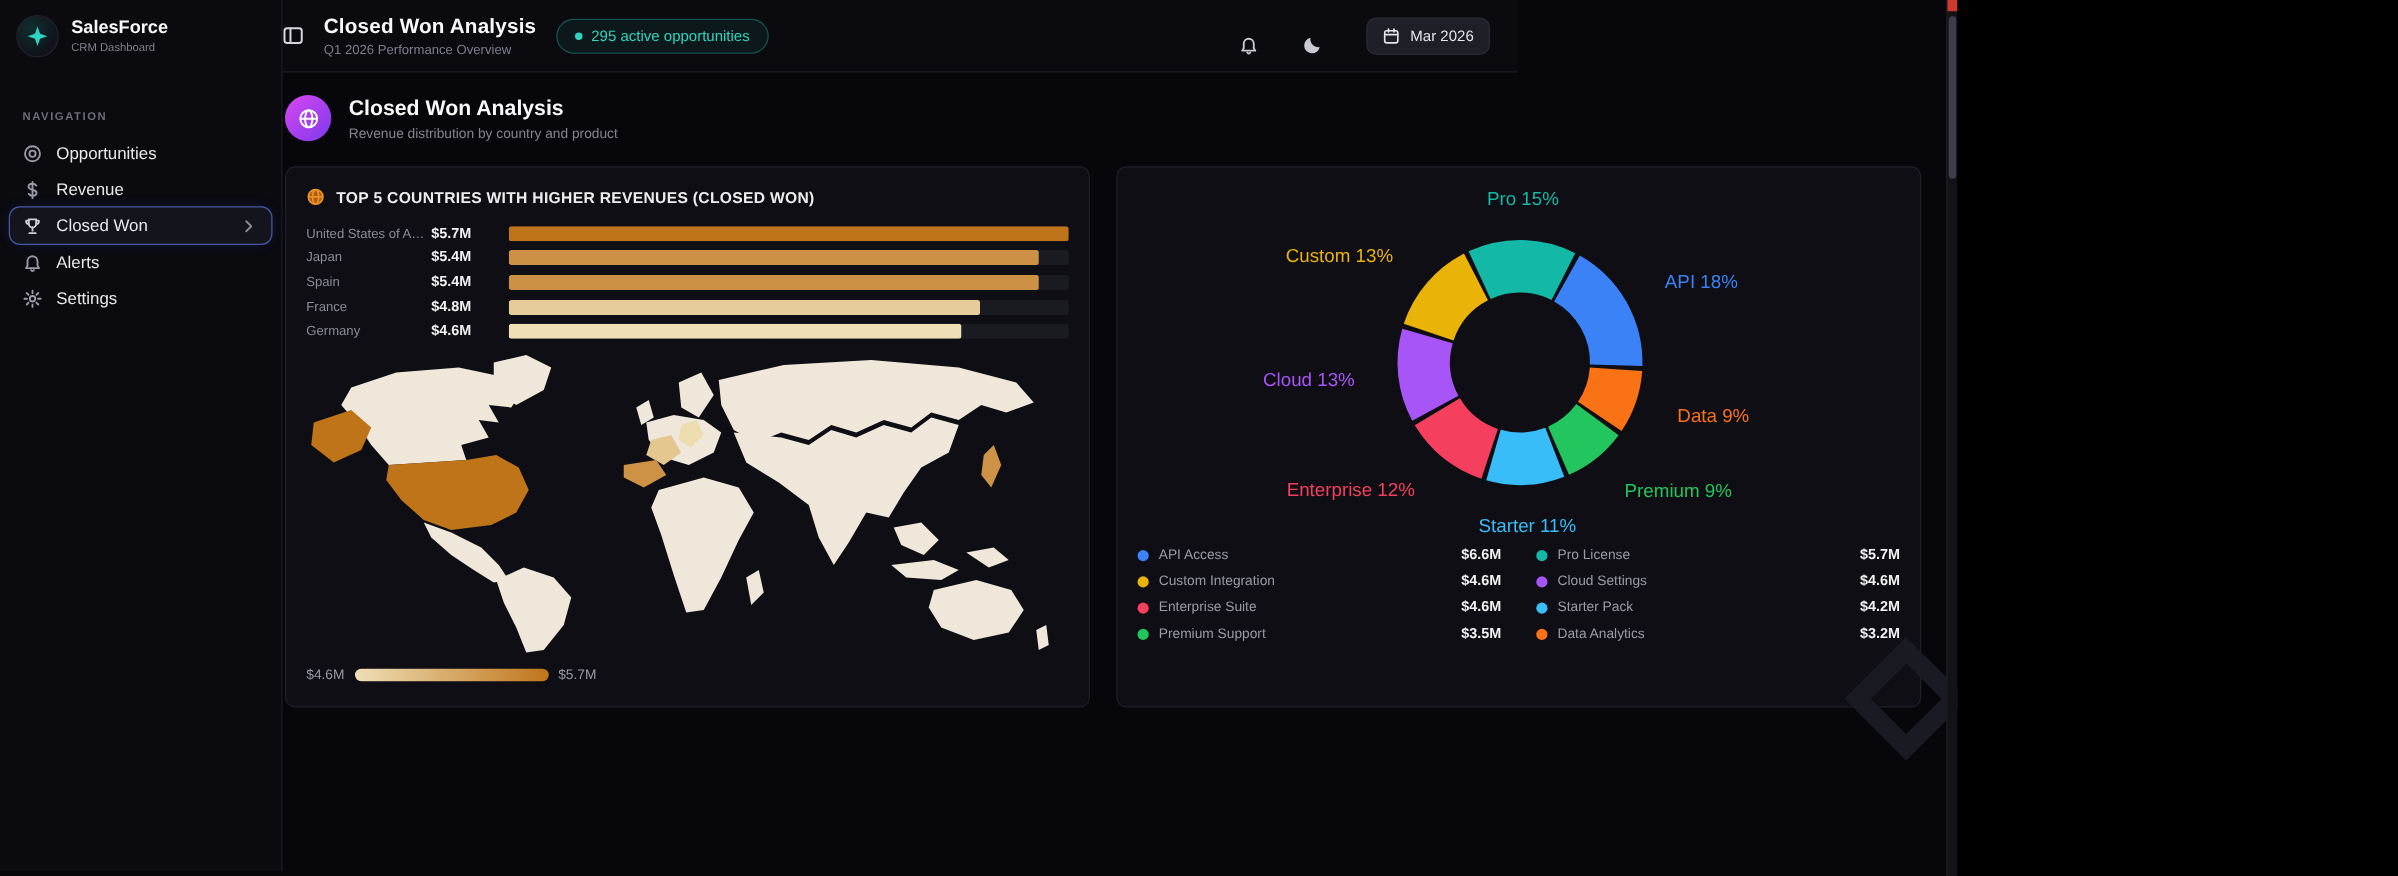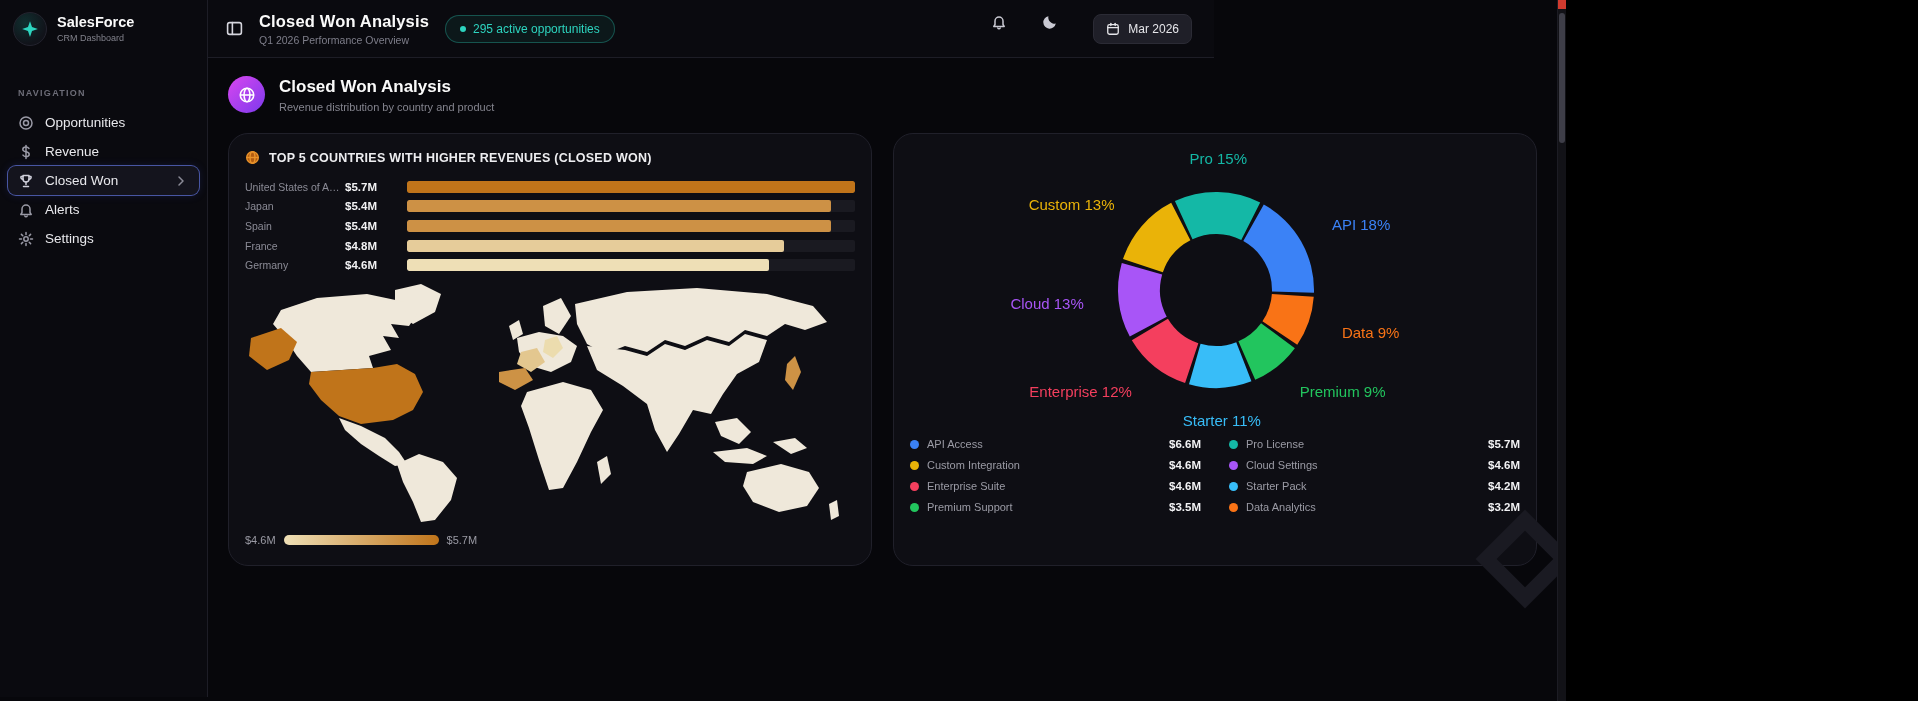--- a/index.html
+++ b/index.html
@@ -1,52 +1,52 @@
 <!DOCTYPE html>
 <html><head>
 <meta charset="utf-8">
 <style>
   *{box-sizing:border-box;margin:0;padding:0}
   html,body{width:1918px;height:701px;overflow:hidden;background:#000}
   body{font-family:"Liberation Sans",sans-serif;-webkit-font-smoothing:antialiased}
   .app{position:relative;width:1566px;height:701px;background:#07070b;overflow:hidden}
 
   
-  .sidebar{position:absolute;left:0;top:0;bottom:4px;width:208px;background:#0a0a0f;border-right:1px solid #1d1d26;z-index:3}
+  .sidebar{position:absolute;left:0;top:0;bottom:4px;width:226px;background:#0a0a0f;border-right:1px solid #1d1d26;z-index:3}
   .brand{display:flex;align-items:center;gap:10px;padding:11px 13px;height:58px}
   .logo{width:34px;height:34px;border-radius:50%;background:radial-gradient(circle at 35% 30%,rgba(45,212,191,.18),#11131a 70%);border:1px solid #23232e;display:flex;align-items:center;justify-content:center;flex:none}
   .brand-name{font-size:14.5px;font-weight:bold;color:#fafafa;line-height:1.1}
   .brand-sub{font-size:9px;color:#82828c;margin-top:2px}
   .nav-label{font-size:9px;letter-spacing:.14em;color:#6d6d78;padding:30px 18px 10px;font-weight:bold}
   .nav-item{display:flex;align-items:center;gap:11px;height:29px;padding:0 10px;margin:0 8px;border-radius:8px;color:#e8e8ec;font-size:13.5px;cursor:pointer;position:relative}
   .nav-item .ni{color:#9a9aa6;display:flex;flex:none}
   .nav-item.active{background:#14141d;box-shadow:0 0 0 1px rgba(105,125,235,.65),0 0 10px rgba(70,90,230,.18)}
   .nav-item.active .ni{color:#cfcfda}
   .nav-item .chev{margin-left:auto;color:#8b8b97;display:flex}
 
   
   .main{position:absolute;left:208px;top:0;right:352px;bottom:0}
   .topbar{position:relative;height:58px;border-bottom:1px solid #1d1d26;background:#0a0a0f;display:flex;align-items:center;padding:0 22px 0 18px;gap:16px;z-index:2}
   .tog{color:#d6d6de;display:flex;cursor:pointer}
   .tb-title{font-size:16.5px;font-weight:bold;color:#fafafa;letter-spacing:.01em}
   .tb-sub{font-size:10.5px;color:#7e7e8a;margin-top:3px}
   .badge{display:flex;align-items:center;gap:7px;padding:6px 14px;border-radius:999px;background:rgba(45,212,191,.07);border:1px solid rgba(45,212,191,.32);color:#2dd4bf;font-size:12px;cursor:default}
   .badge .dot{width:6px;height:6px;border-radius:50%;background:#2dd4bf}
-  .tb-right{margin-left:auto;display:flex;align-items:flex-start;gap:35px}
+  .tb-right{margin-left:auto;display:flex;align-items:flex-end;gap:35px}
   .tb-ic{color:#c9c9d2;display:flex;cursor:pointer}
   .date-btn{display:flex;align-items:center;gap:8px;background:#1f1f28;border:1px solid #2b2b35;border-radius:8px;padding:7px 12px;color:#e6e6ea;font-size:12px;cursor:pointer}
 
   
   .content{position:absolute;top:58px;left:0;bottom:0;width:1358px;padding:14px 0 0 20px}
   .page-head{display:flex;align-items:center;gap:14px;margin:4px 0 20px}
   .page-icon{width:37px;height:37px;border-radius:50%;background:linear-gradient(135deg,#d946ef,#7c3aed);display:flex;align-items:center;justify-content:center;color:#fff;flex:none}
   .page-title{font-size:17px;font-weight:bold;color:#fafafa}
   .page-sub{font-size:11px;color:#84848e;margin-top:4px}
   .cards{display:flex;gap:21px}
-  .card{width:644px;height:433px;background:#0e0e14;border:1px solid #20202a;border-radius:20px;padding:16px;position:relative}
+  .card{width:644px;height:433px;background:#0e0e14;border:1px solid #20202a;border-radius:8px;padding:16px;position:relative}
   .card-title{display:flex;align-items:center;gap:9px;font-size:12.5px;font-weight:bold;letter-spacing:.02em;color:#ededf0;margin-bottom:12px}
   .ct-ic{display:flex;flex:none}
 
   
   .bar-row{display:flex;align-items:center;height:19.6px}
   .bar-name{width:100px;font-size:10.5px;color:#8b8b96;overflow:hidden;text-overflow:ellipsis;white-space:nowrap;flex:none}
   .bar-val{width:62px;font-size:11.5px;font-weight:bold;color:#f2f2f4;flex:none}
   .bar-track{flex:1;height:12px;background:#1a1a21;border-radius:2px;overflow:hidden}
   .bar-fill{height:100%;border-radius:2px}
 

